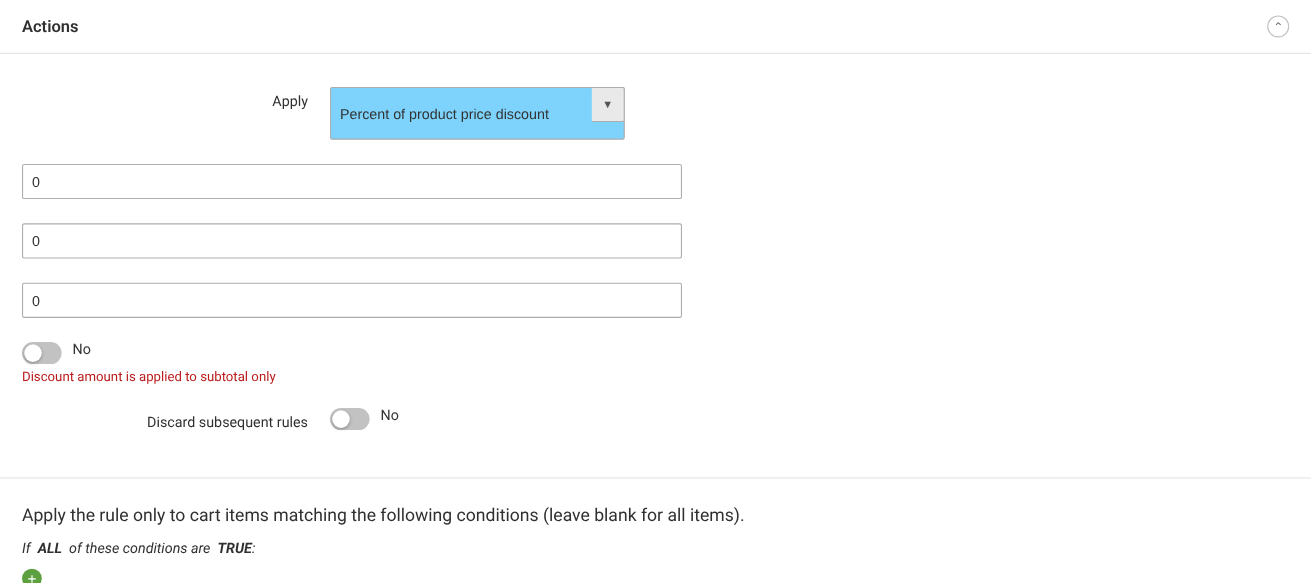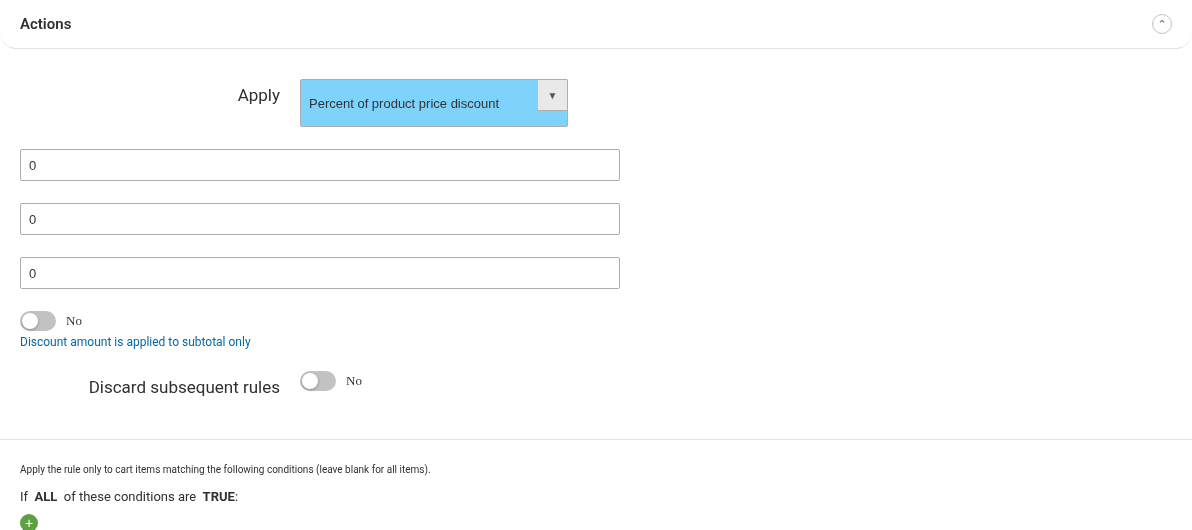--- a/index.html
+++ b/index.html
@@ -1,15 +1,15 @@
 <!DOCTYPE html>
 <html><head>
   <meta charset="utf-8">
   <style>
-    * { box-sizing: border-box; margin: 0; padding: 0; border-radius: 16px; }
+    * { box-sizing: border-box; margin: 0; padding: 0; }
     body {
       font-family: -apple-system, BlinkMacSystemFont, 'Segoe UI', Roboto, sans-serif;
       font-size: 13px;
       color: #333;
       background: #fff;
       width: 1192px;
       min-height: 530px;
     }
 
     .section-header {
@@ -49,21 +49,21 @@
       padding: 10px 20px;
       margin-bottom: 2px;
     }
 
     .form-label {
       width: 280px;
       min-width: 280px;
       text-align: right;
       padding-right: 20px;
       padding-top: 6px;
-      font-size: 17px;
+      font-size: 13px;
       color: #303030;
     }
 
     .form-label .required {
       color: #e22626;
       margin-left: 3px;
     }
 
     .form-control-wrap {
       flex: 1;
@@ -114,23 +114,21 @@
       display: flex;
       align-items: center;
       justify-content: center;
       pointer-events: none;
       color: #555;
       font-size: 10px;
     }
 
     .toggle-row {
       display: flex;
-      align-items: center;
       gap: 10px;
-      font-family: Liberation Serif, serif;
     }
 
     .toggle {
       position: relative;
       width: 36px;
       height: 20px;
       background: #c2c2c2;
       border-radius: 10px;
       cursor: pointer;
       flex-shrink: 0;
@@ -149,44 +147,45 @@
       box-shadow: 0 1px 3px rgba(0,0,0,0.3);
     }
 
     .toggle-label {
       font-size: 13px;
       color: #333;
     }
 
     .hint-text {
       font-size: 12px;
-      color: #0369a1;
+      color: #b91c1c;
       margin-top: 4px;
     }
 
     .divider {
       border: none;
       border-top: 1px solid #e3e3e3;
       margin: 10px 0;
     }
 
     .conditions-section {
       padding: 14px 20px;
     }
 
     .conditions-title {
-      font-size: 10px;
+      font-size: 16px;
       color: #303030;
       margin-bottom: 14px;
     }
 
     .conditions-logic {
       font-size: 13px;
       color: #303030;
       margin-bottom: 10px;
+      font-style: italic;
     }
 
     .conditions-logic strong {
       font-weight: 700;
     }
 
     .add-condition-btn {
       width: 18px;
       height: 18px;
       background: #5da03f;

